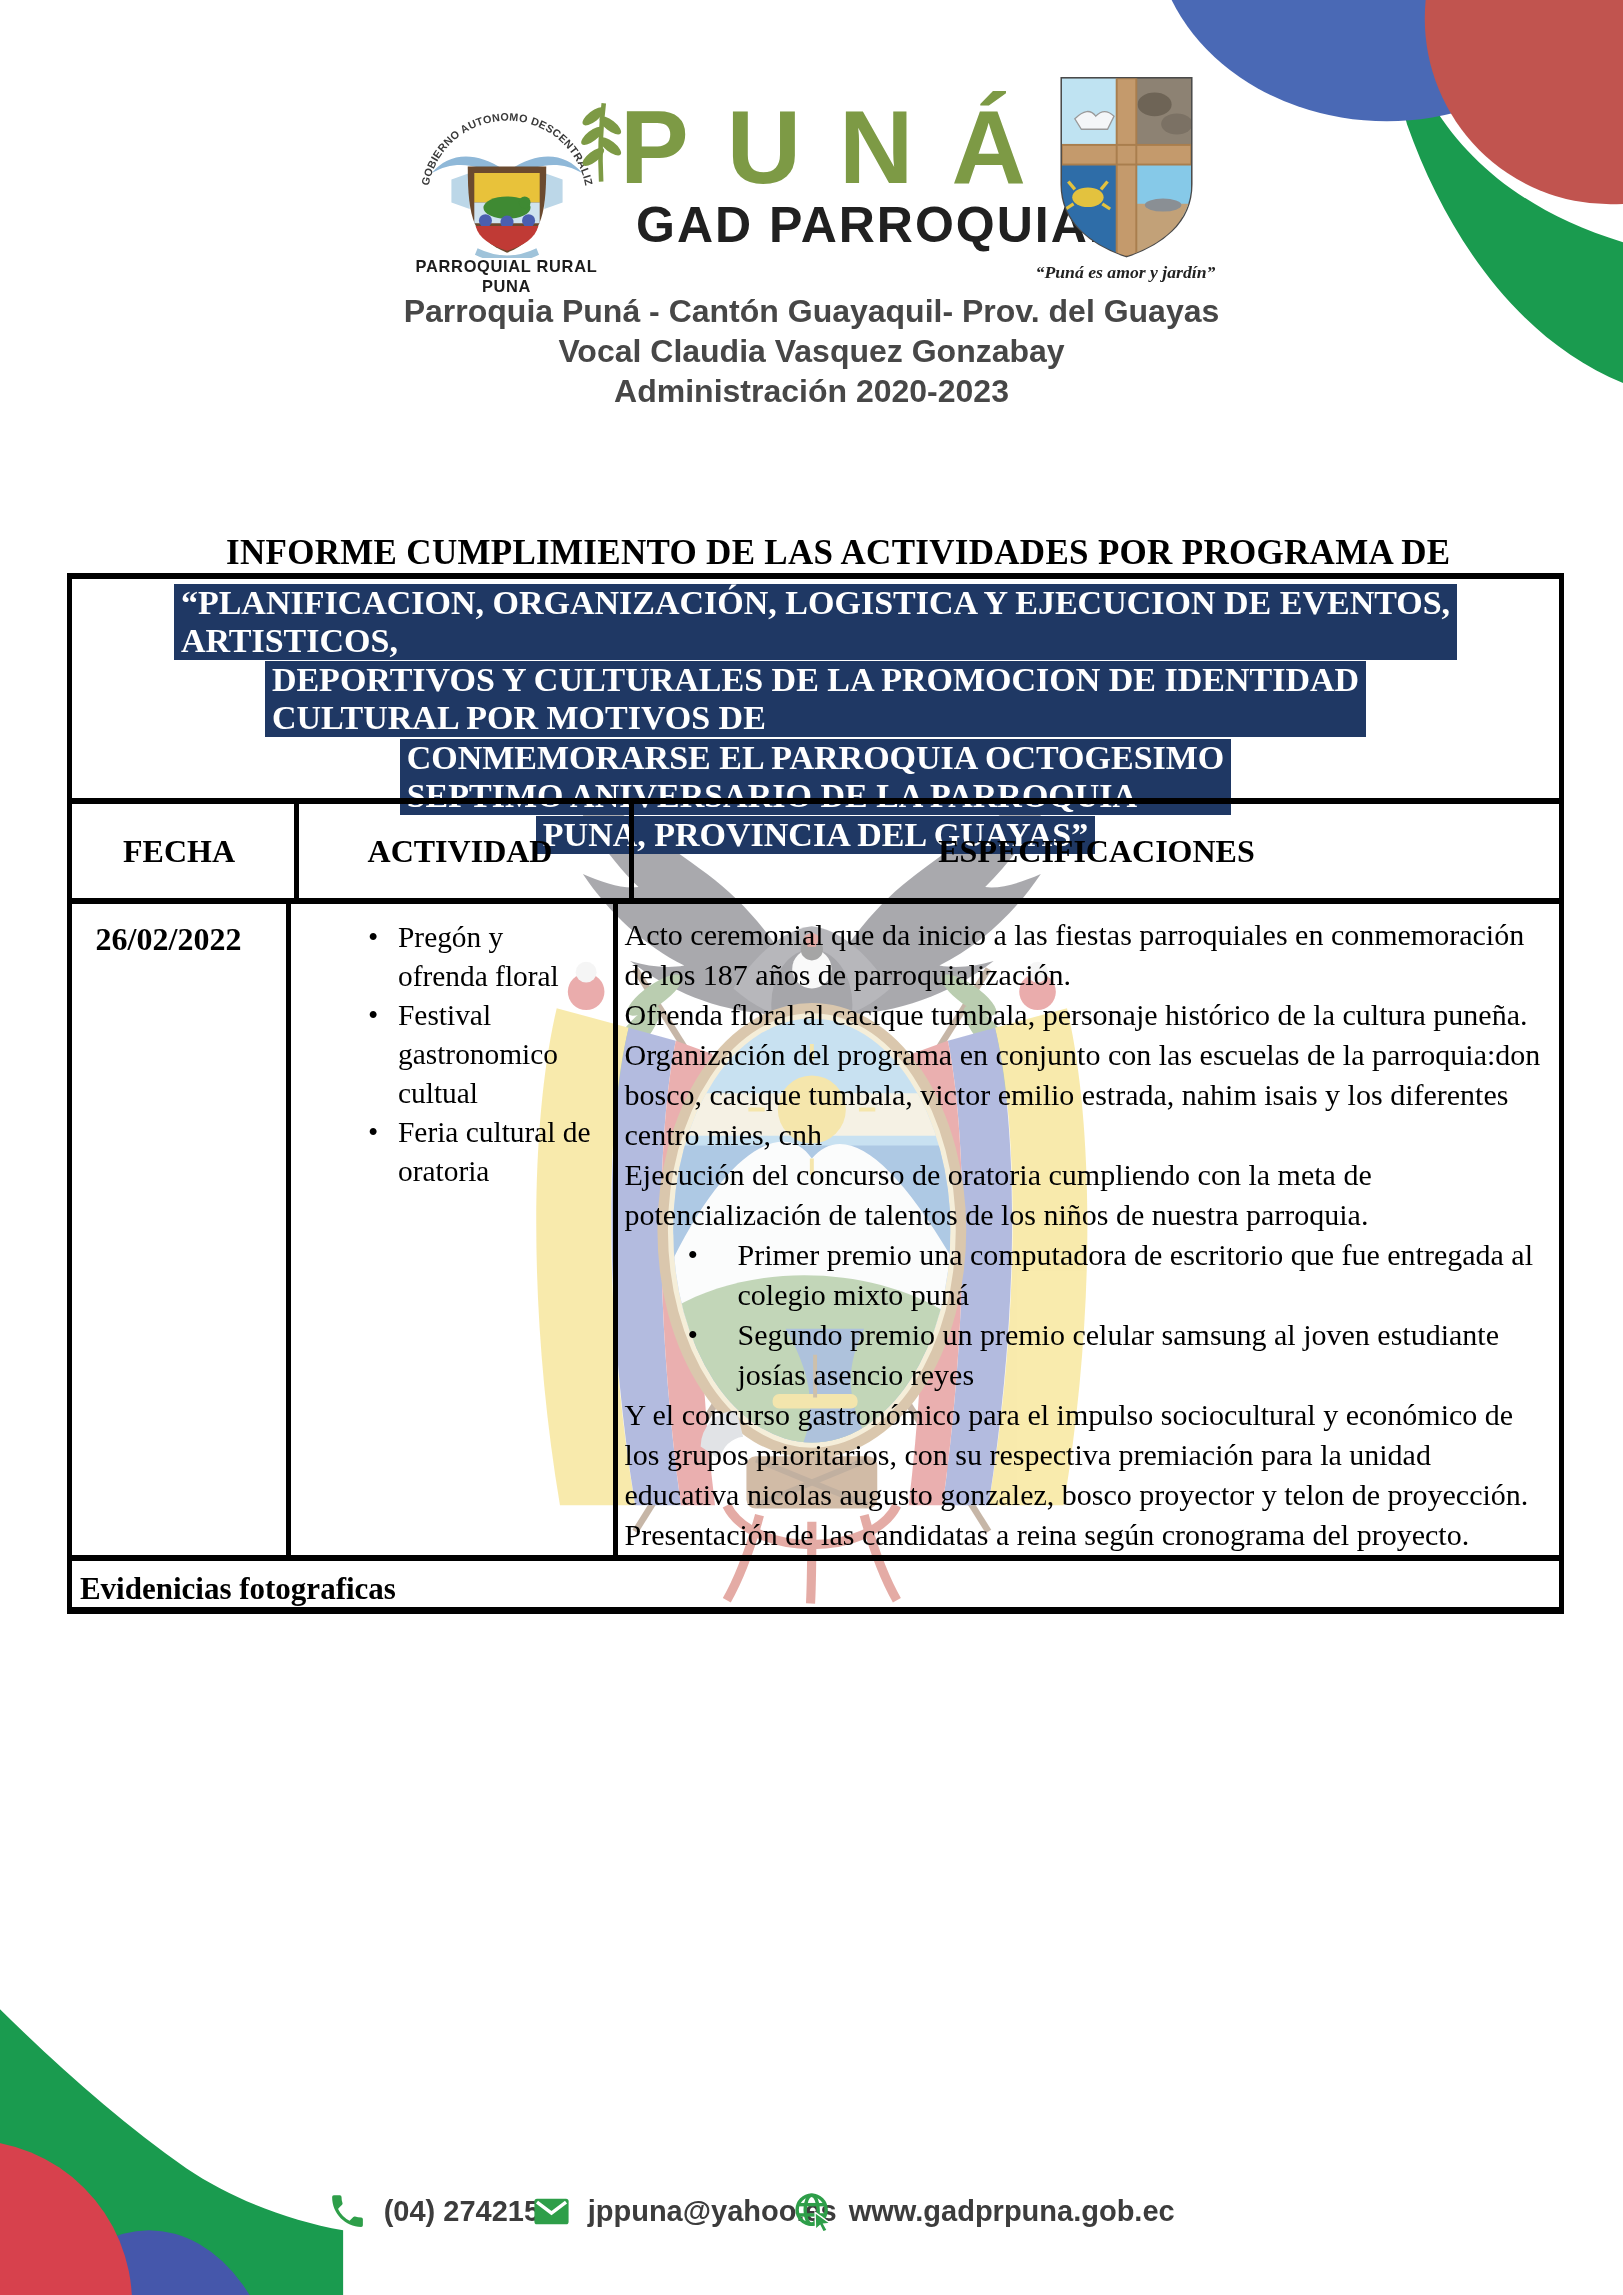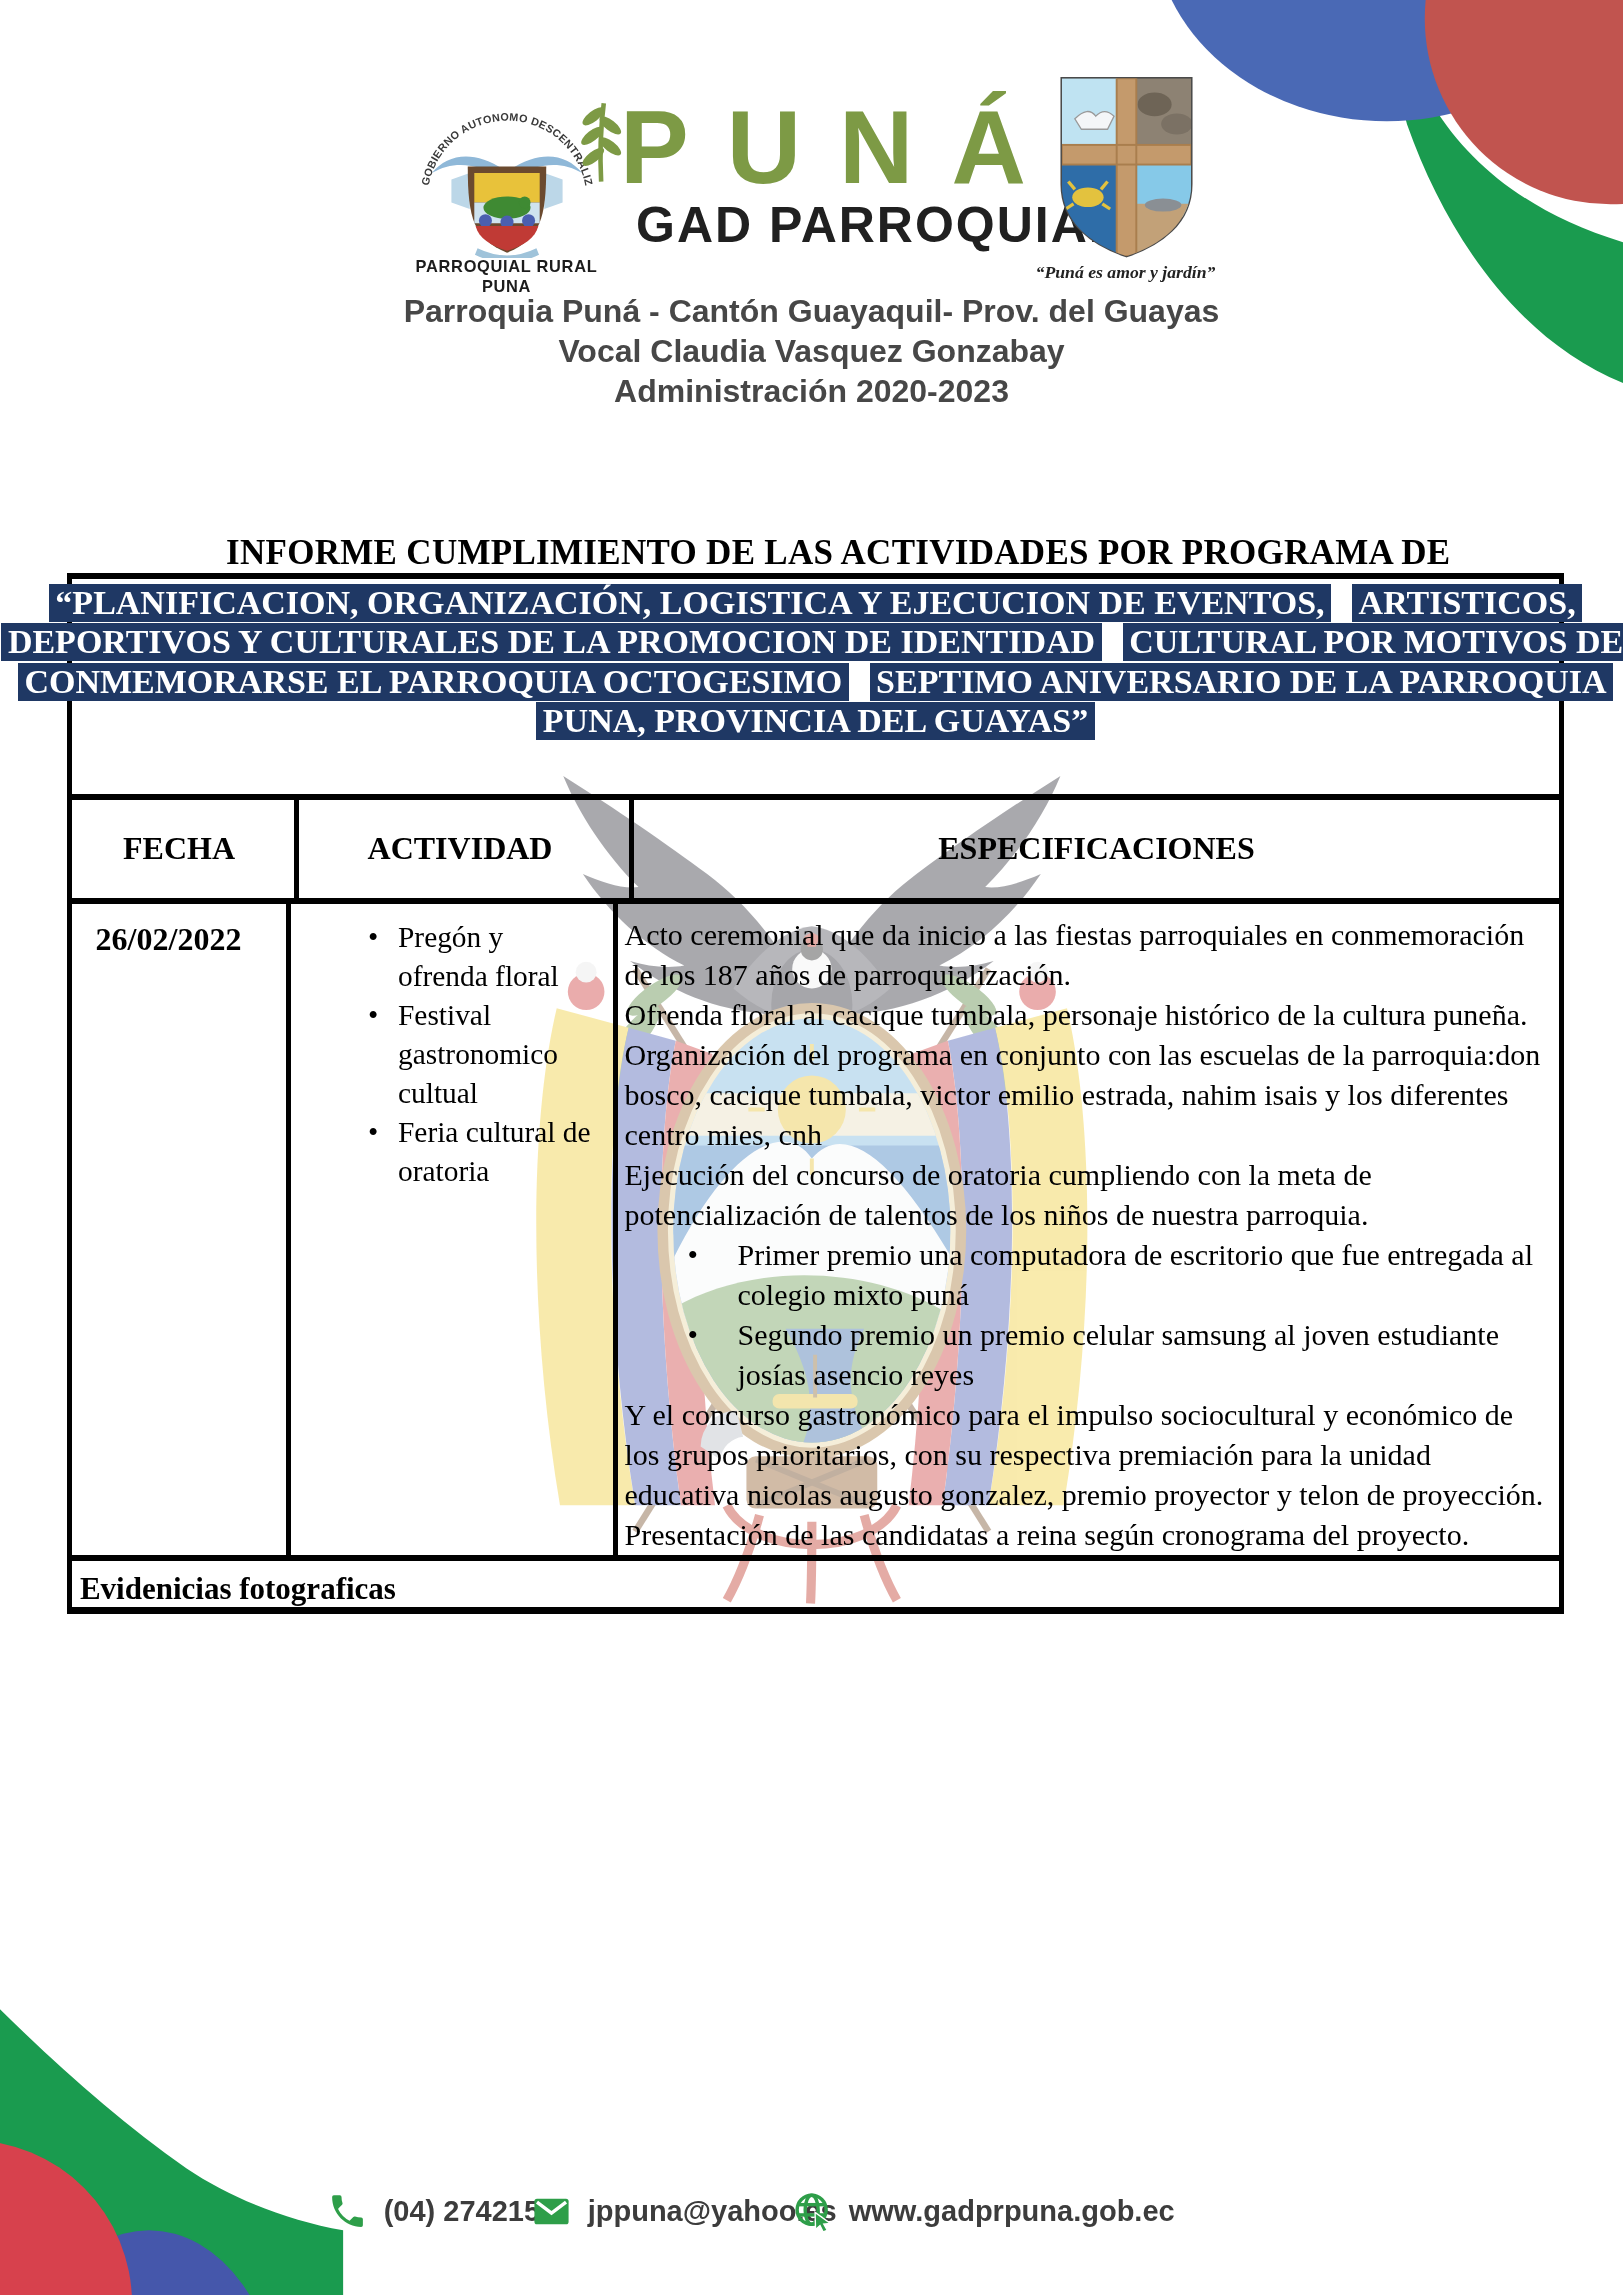--- a/index.html
+++ b/index.html
@@ -48,21 +48,21 @@
        box-sizing:border-box;border:5.2px solid #000;border-top-width:6.5px;
        border-bottom-width:7.9px;background:transparent;
        display:flex;flex-direction:column;}
   .trow{box-sizing:border-box;display:flex;}
   #row-program{height:219px;flex-direction:column;align-items:center;
                padding-top:5.2px;}
   #row-head{height:106px;border-top:6.5px solid #000;gap:8px;}
   #row-data{height:669px;border-top:6.5px solid #000;}
   #row-evid{flex:1;border-top:6.5px solid #000;}
 
-  .prog-line{display:flex;justify-content:center;gap:21px;margin-bottom:1.3px;}
+  .prog-line{display:flex;justify-content:center;gap:0;margin-bottom:1.3px;flex-direction:column;}
   .hl{background:#1f3864;color:#fff;font-weight:bold;font-size:34px;
       line-height:38px;padding:0 6.5px;white-space:nowrap;}
 
   .cell{box-sizing:border-box;overflow:hidden;}
   .c-fecha{width:214px;}
   .c-act{width:327px;border-left:5.2px solid #000;}
   .c-spec{flex:1;border-left:5.2px solid #000;}
   .hcell{display:flex;align-items:center;justify-content:center;
          font-weight:bold;font-size:32px;}
 
@@ -308,21 +308,21 @@
     <div class="cell c-spec">
       <div id="spec-body">
         <p>Acto ceremonial que da inicio a las fiestas parroquiales en conmemoración de los 187 años de parroquialización.</p>
         <p>Ofrenda floral al cacique tumbala, personaje histórico de la cultura puneña.</p>
         <p>Organización del programa en conjunto con las escuelas de la parroquia:don bosco, cacique tumbala, victor emilio estrada, nahim isais y los diferentes centro mies, cnh</p>
         <p>Ejecución del concurso de oratoria cumpliendo con la meta de potencialización de talentos de los niños de nuestra parroquia.</p>
         <ul id="premios">
           <li>Primer premio una computadora de escritorio que fue entregada al colegio mixto puná</li>
           <li>Segundo premio un premio celular samsung al joven estudiante josías asencio reyes</li>
         </ul>
-        <p>Y el concurso gastronómico para el impulso sociocultural y económico de los grupos prioritarios, con su respectiva premiación para la unidad educativa nicolas augusto gonzalez, premio proyector y telon de proyección.</p>
+        <p>Y el concurso gastronómico para el impulso sociocultural y económico de los grupos prioritarios, con su respectiva premiación para la unidad educativa nicolas augusto gonzalez, bosco proyector y telon de proyección.</p>
         <p>Presentación de las candidatas a reina según cronograma del proyecto.</p>
       </div>
     </div>
   </div>
 
   <div id="row-evid" class="trow">
     <div id="evid-label">Evidenicias fotograficas</div>
   </div>
 </div>
 

